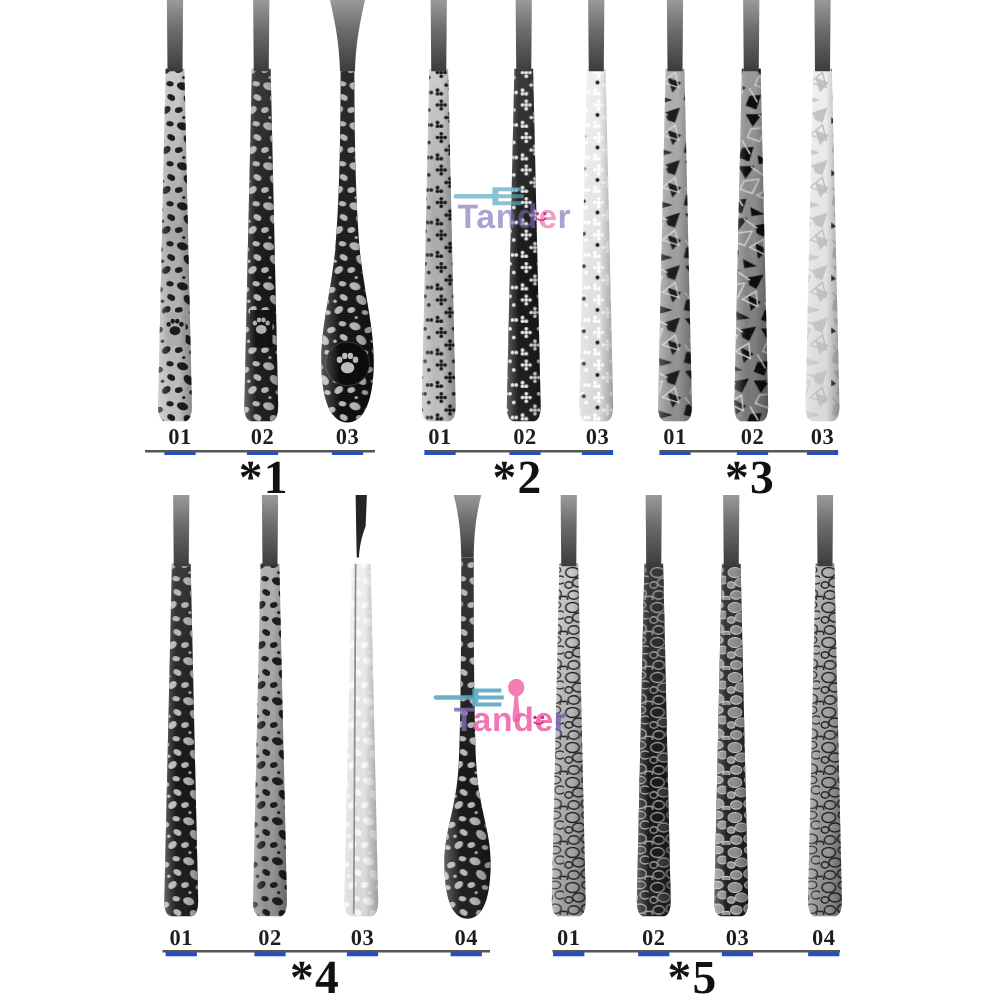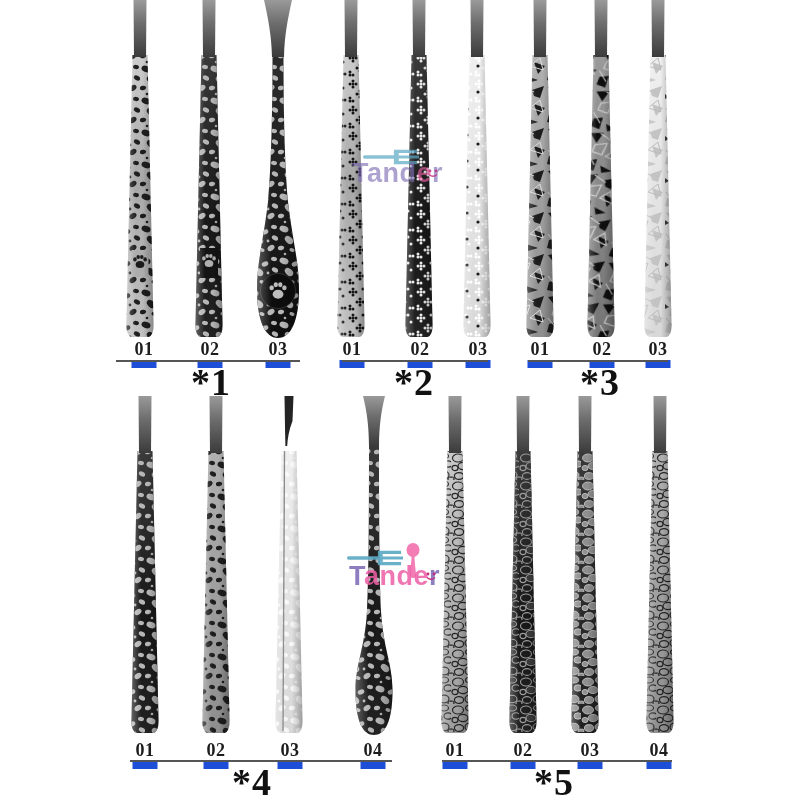--- a/index.html
+++ b/index.html
@@ -2,31 +2,31 @@
 <html><head>
 <meta charset="utf-8">
 <style>
   html,body{margin:0;padding:0;}
   body{font-family:"Liberation Serif",serif;}
   .canvas{position:relative;width:800px;height:800px;background:#ffffff;overflow:hidden;}
   .stage{position:absolute;left:0;top:0;}
   .num{
     position:absolute;transform:translateX(-50%);
     font:600 18px "Liberation Serif",serif;color:#1d1d1d;line-height:1;
-    padding:0 3px 2px 3px;border-bottom:8px solid #1d4ed8;letter-spacing:.5px;
+    padding:0 3px 2px 3px;border-bottom:4px solid #1d4ed8;letter-spacing:.5px;
   }
   .rule{position:absolute;height:2px;background:#555;}
   .glabel{
     position:absolute;transform:translateX(-50%);
     font:600 38px "Liberation Serif",serif;color:#111;line-height:1;letter-spacing:1px;
   }
   .wm{position:absolute;}
   .wm-text{
     position:absolute;font:bold 27px "Liberation Sans",sans-serif;
-    letter-spacing:.5px;line-height:1;white-space:nowrap;
+    letter-spacing:.5px;line-height:1;white-space:nowrap;margin-left:14px;
   }
   .wm-top .wm-text{opacity:.62;}
   .wm-bottom .wm-text{opacity:.85;}
   .seg-main{color:#7b68b4;}
   .seg-accent{color:#ee5fa6;}
   .wm-icon{position:absolute;}
 </style>
 </head>
 <body>
 

